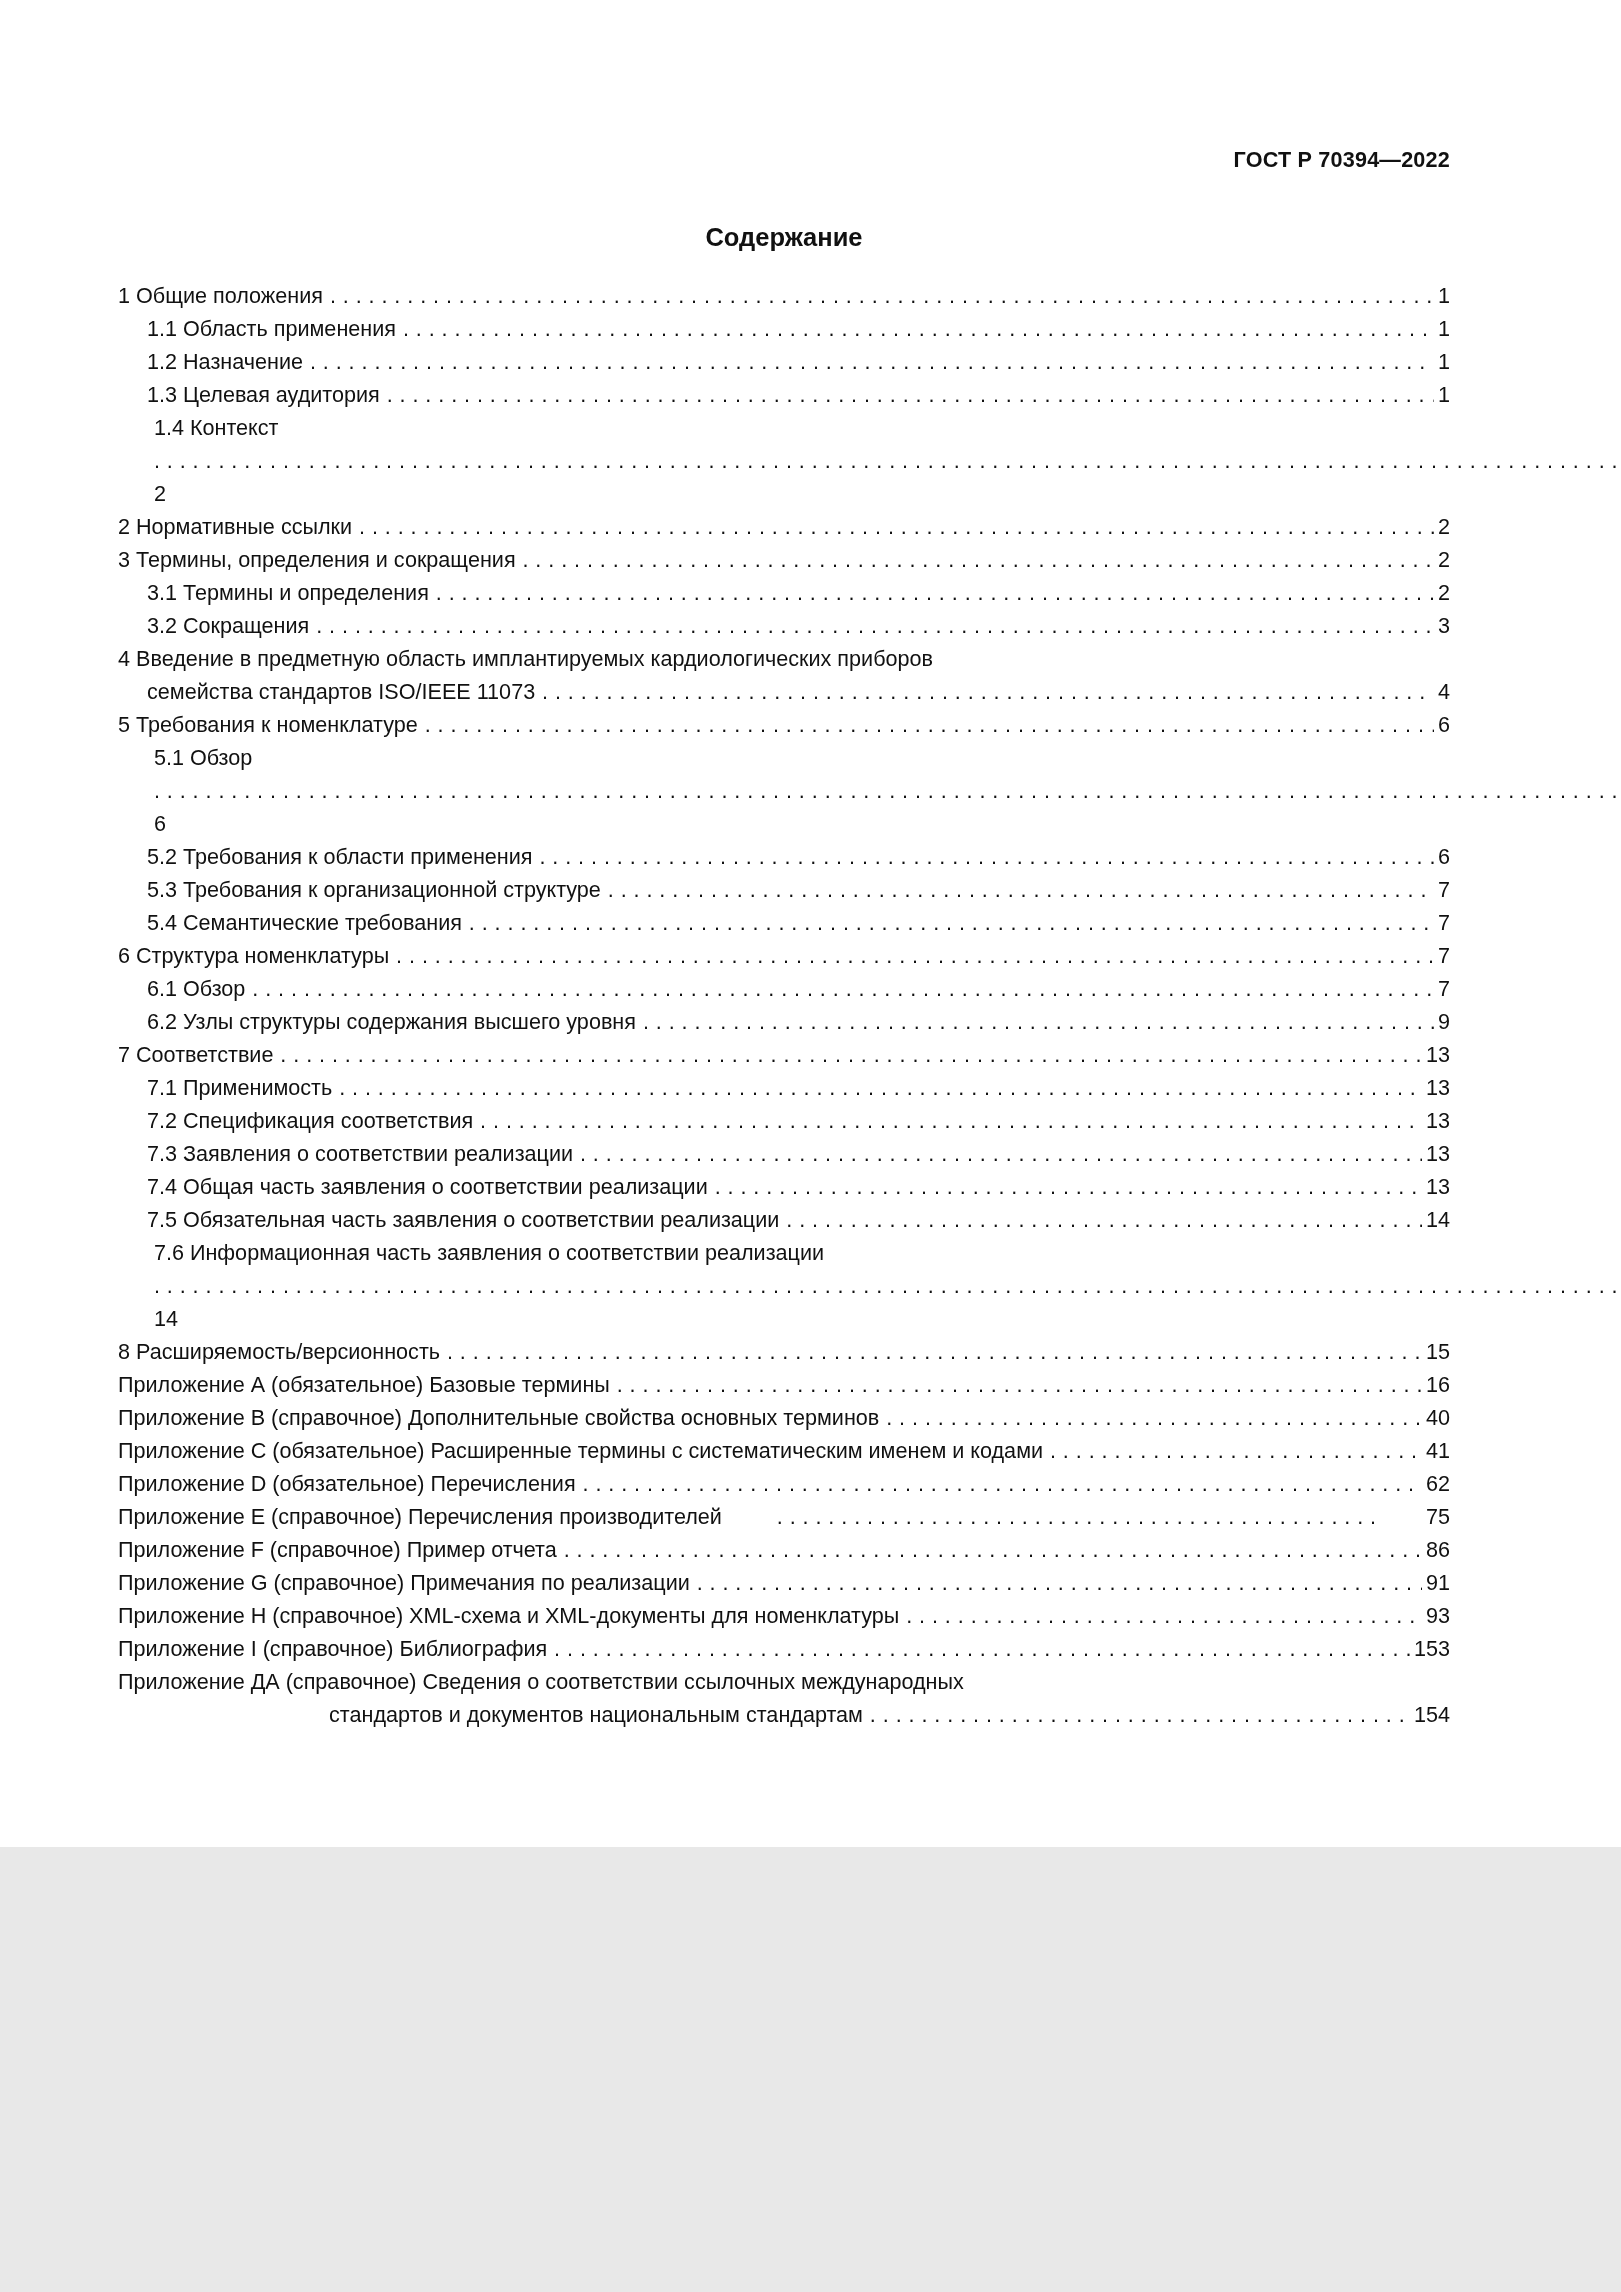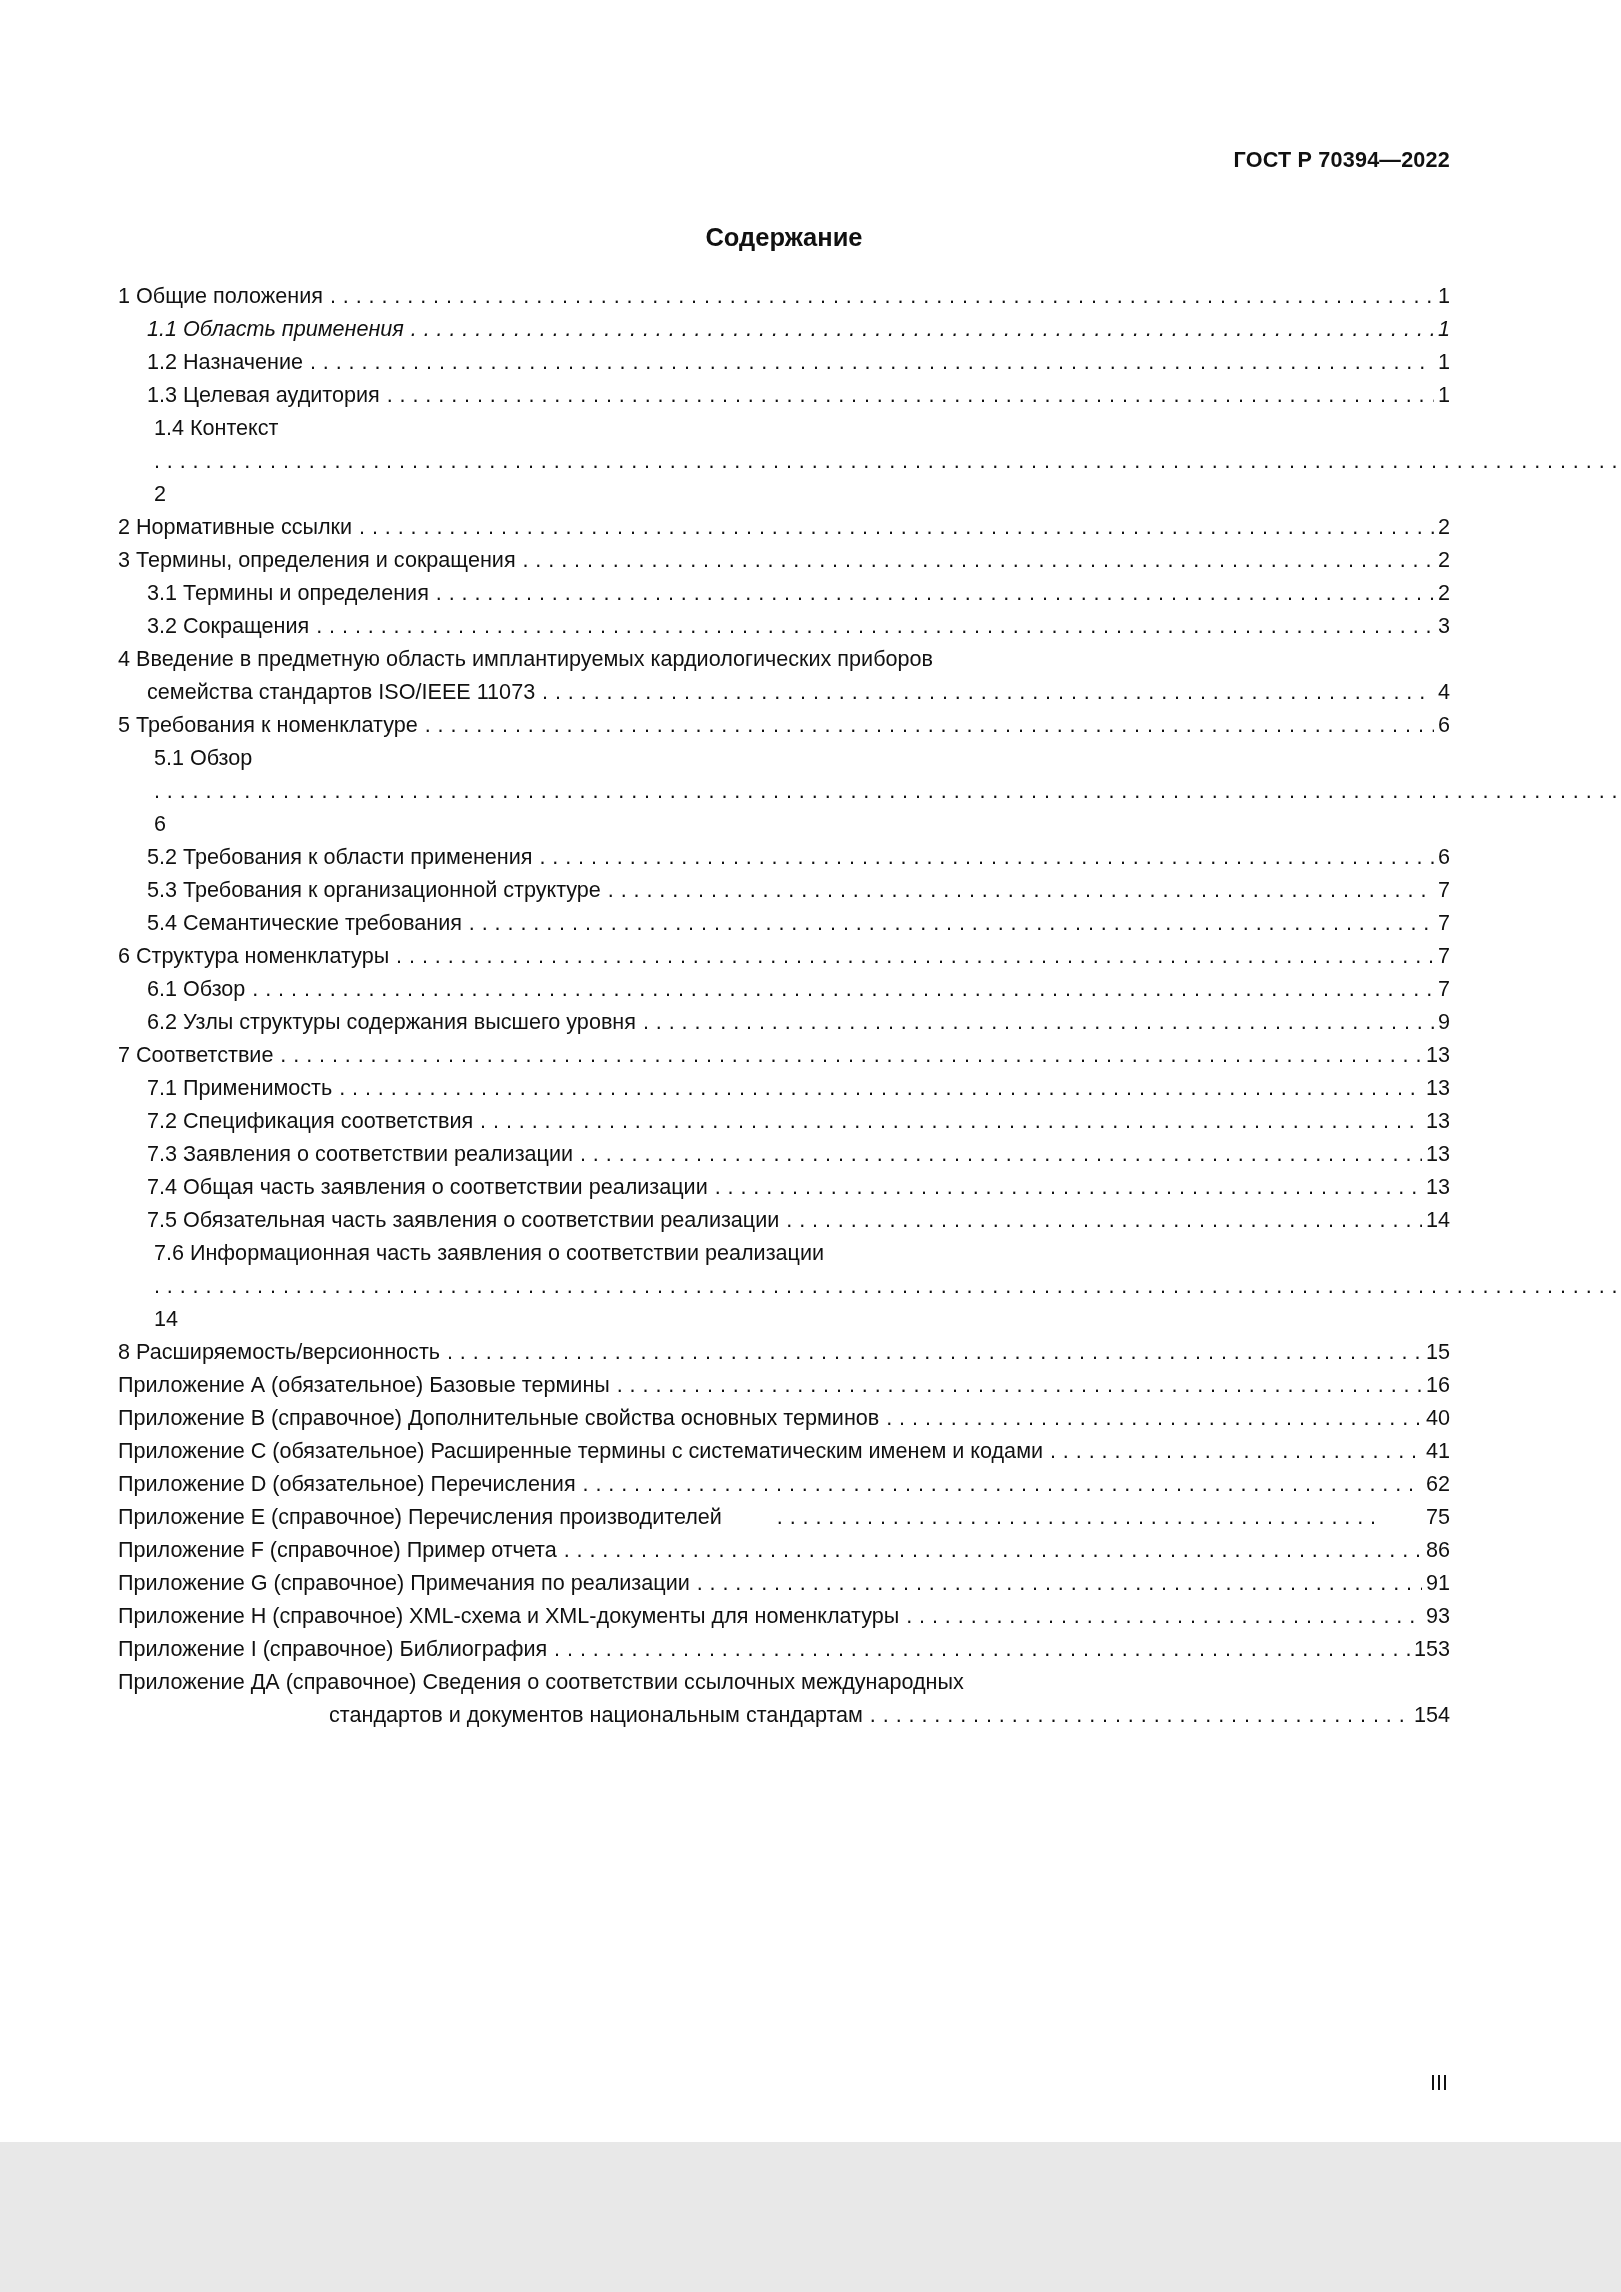--- a/index.html
+++ b/index.html
@@ -1,20 +1,20 @@
 <!DOCTYPE html>
 <html><head>
 <meta charset="utf-8">
 <style>
   * { box-sizing: border-box; }
   html, body { margin: 0; padding: 0; background: #e8e8e8; }
   .page {
     position: relative;
     width: 1621px;
-    height: 2142px;
+    height: 1847px;
     margin: 0 auto;
     background: #ffffff;
     font-family: "Liberation Sans", sans-serif;
     color: #111111;
   }
   .doc-number {
     position: absolute;
     top: 147px;
     right: 171px;
     font-size: 21.6px;
@@ -76,21 +76,21 @@
 <div class="page">
   <div class="doc-number">ГОСТ Р 70394—2022</div>
   <div class="content">
     <h1 class="title">Содержание</h1>
     <div class="toc" id="toc-list">
         <div class="toc-row" style="padding-left: 0px;">
           <span class="toc-label">1 Общие положения</span>
           <span class="toc-leader"></span>
           <span class="toc-page">1</span>
         </div>
-        <div class="toc-row" style="padding-left: 29px; font-style: italic;">
+        <div class="toc-row" style="padding-left: 29px;">
           <span class="toc-label">1.1 Область применения</span>
           <span class="toc-leader"></span>
           <span class="toc-page">1</span>
         </div>
         <div class="toc-row" style="padding-left: 29px;">
           <span class="toc-label">1.2 Назначение</span>
           <span class="toc-leader"></span>
           <span class="toc-page">1</span>
         </div>
         <div class="toc-row" style="padding-left: 29px;">

